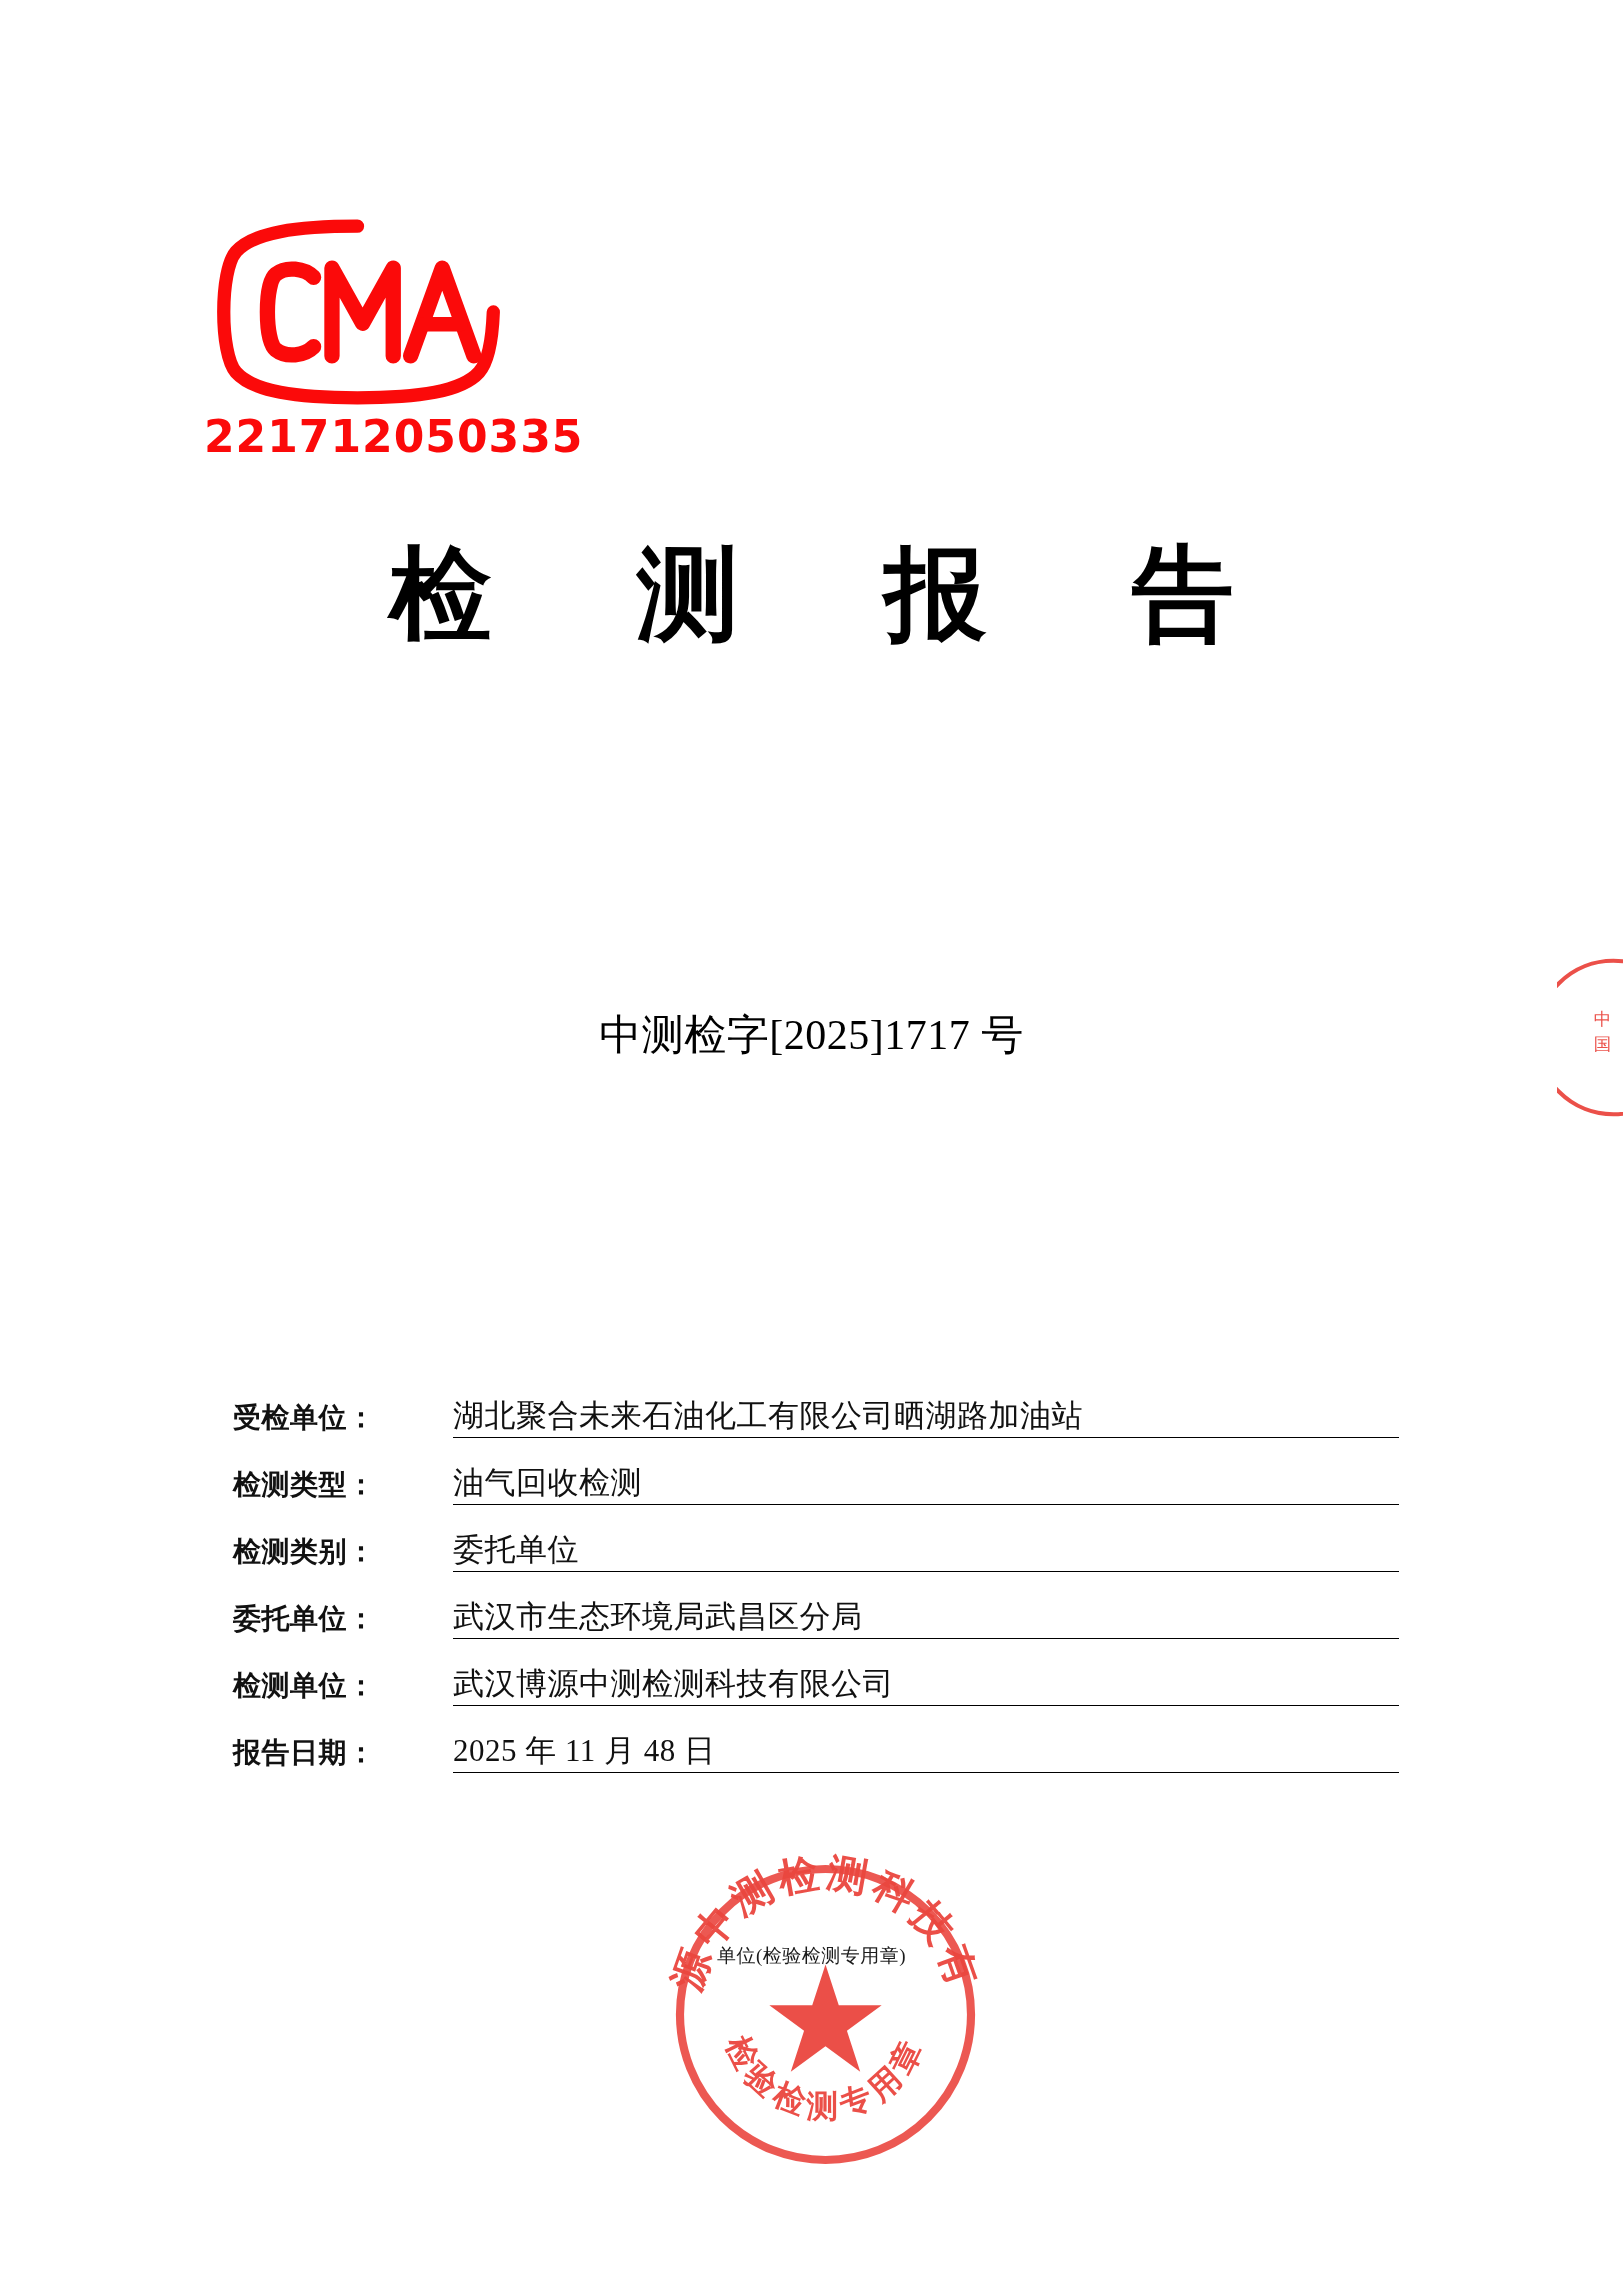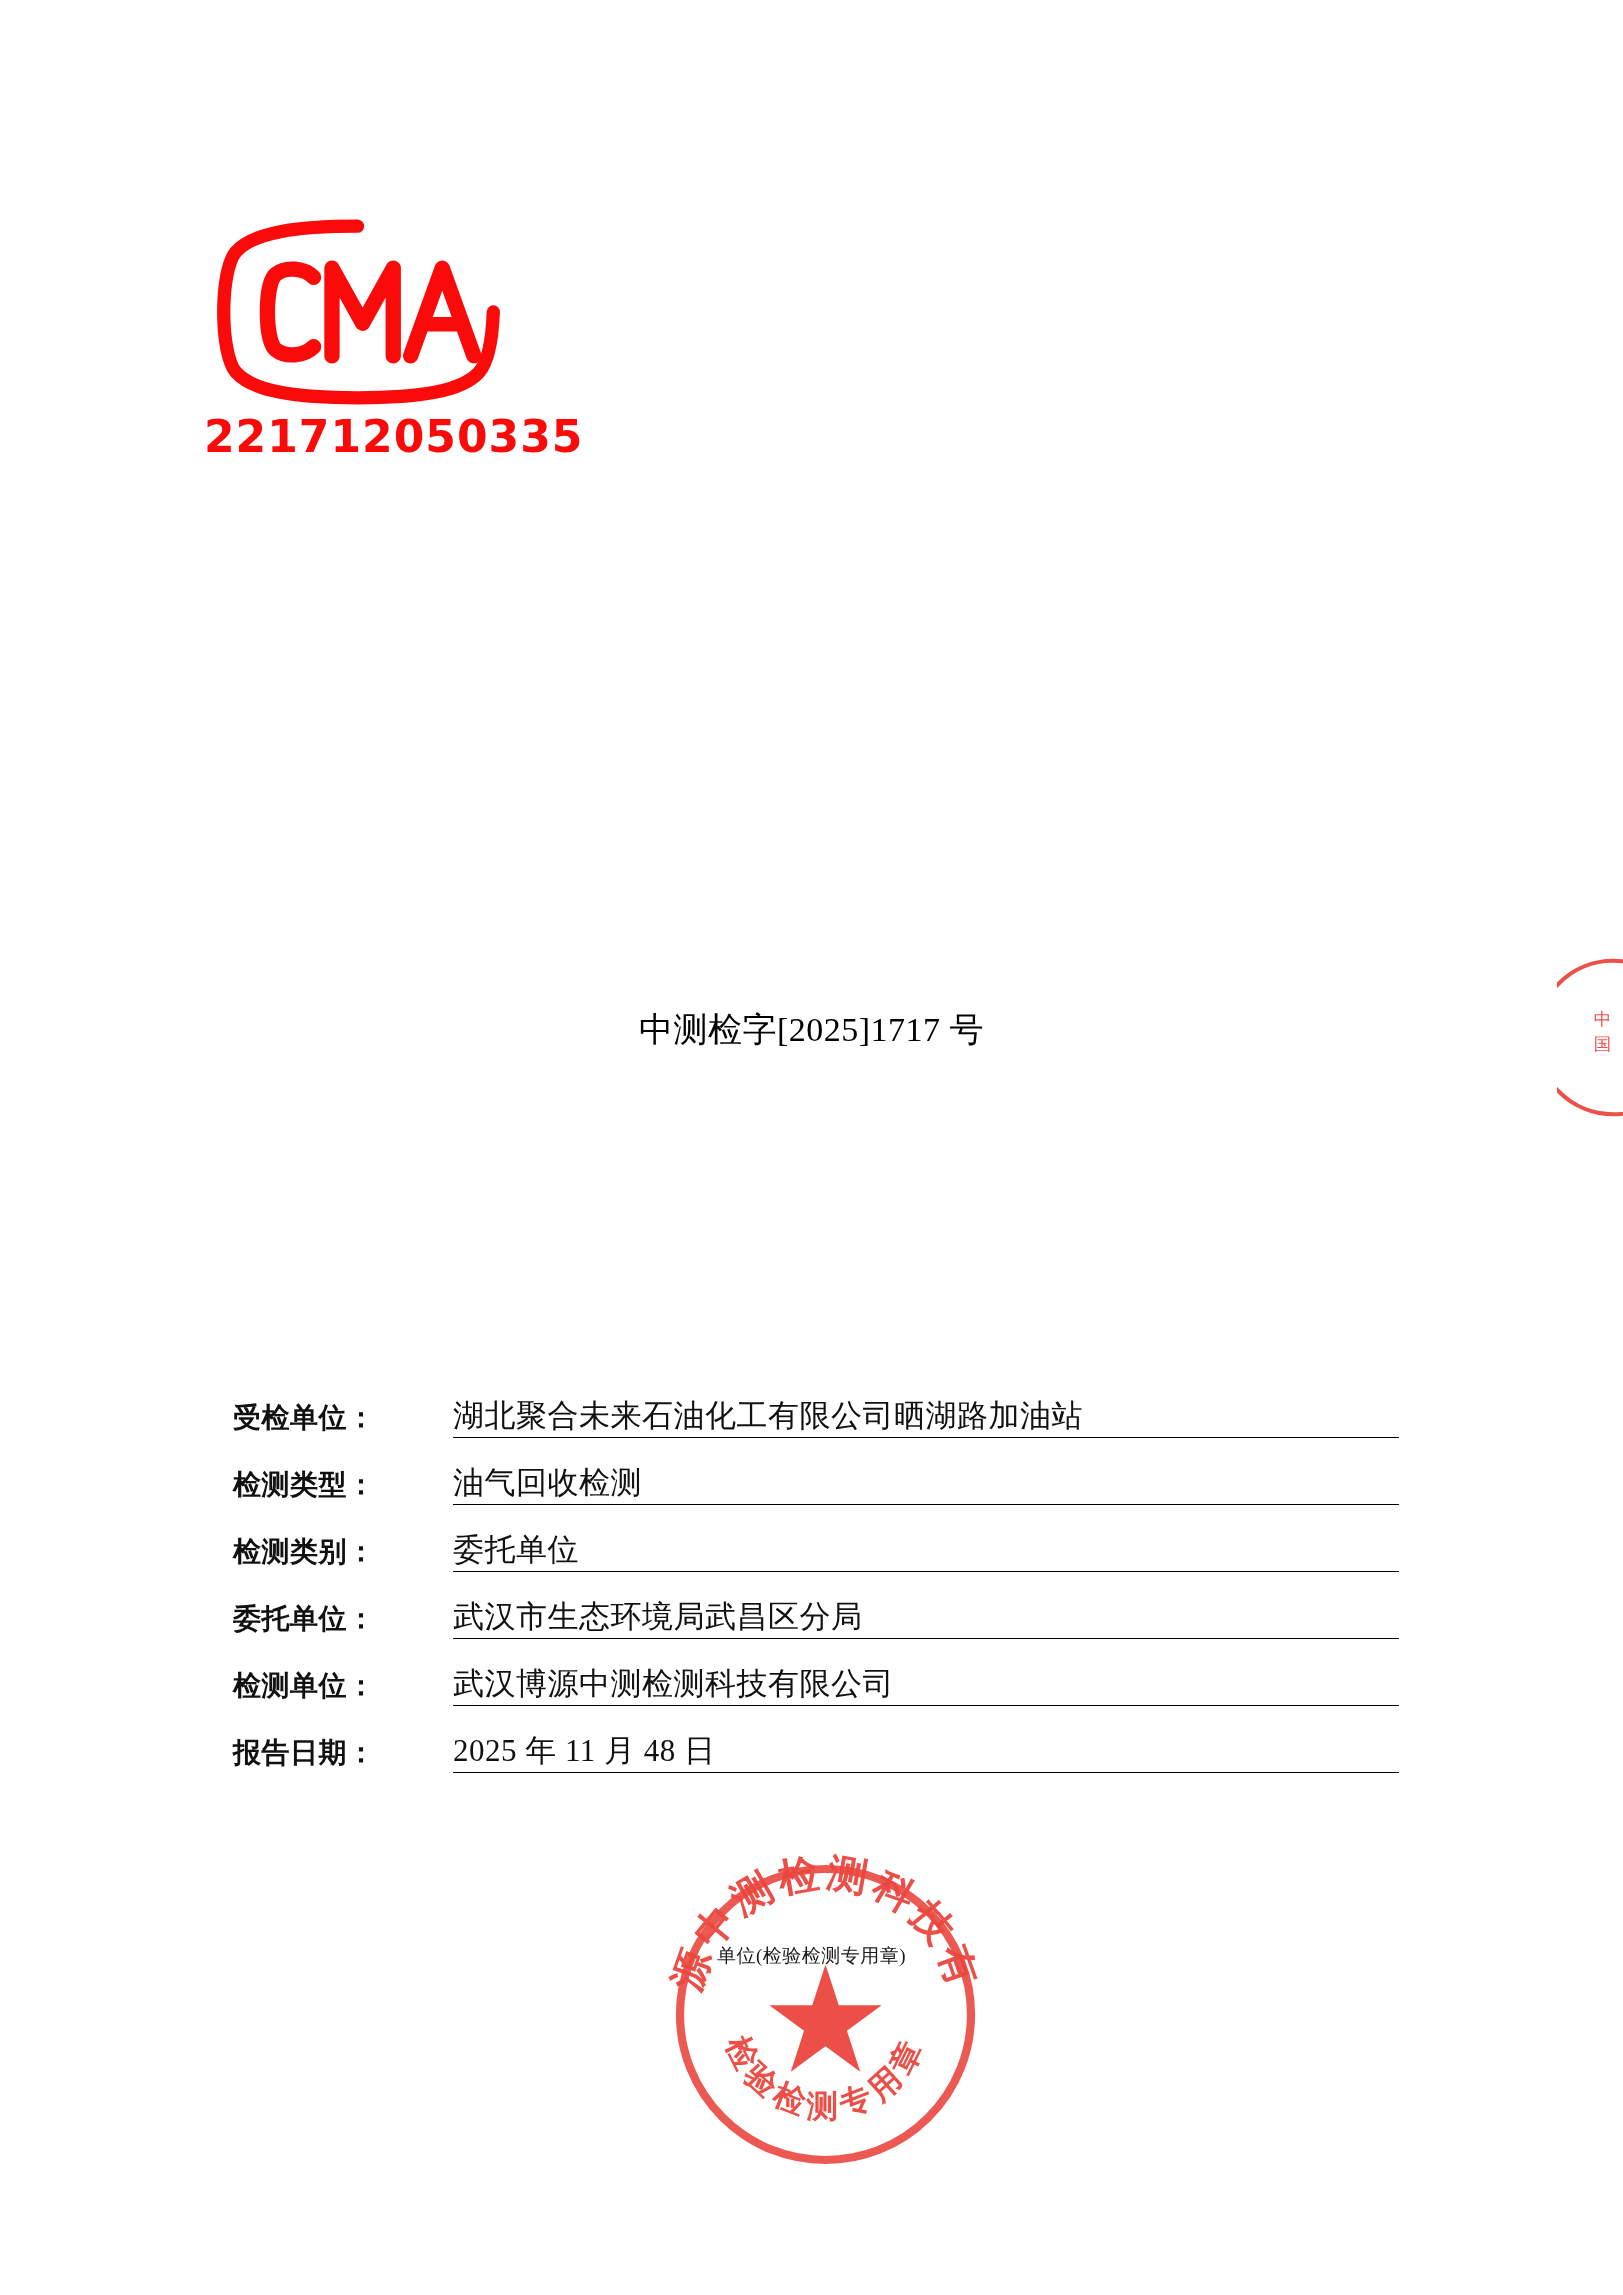--- a/index.html
+++ b/index.html
@@ -58,21 +58,21 @@
     white-space: nowrap;
   }
 
   
   .report-no {
     position: absolute;
     left: 0;
     top: 1007px;
     width: 100%;
     text-align: center;
-    font-size: 34px;
+    font-size: 42px;
     color: #000000;
     letter-spacing: 0.5px;
   }
 
   
   .info-table {
     position: absolute;
     left: 233px;
     top: 1370px;
     width: 1166px;
@@ -153,20 +153,21 @@
                C 160 280, 196 276, 214 258" fill="none" stroke="#fb0a0a" stroke-width="30" stroke-linecap="round"></path>
 
       <path d="M250 276 L250 104 L310 212 L370 104 L370 276" fill="none" stroke="#fb0a0a" stroke-width="30" stroke-linejoin="round" stroke-linecap="round"></path>
 
       <path d="M404 276 L466 104 L528 276" fill="none" stroke="#fb0a0a" stroke-width="30" stroke-linejoin="round" stroke-linecap="round"></path>
       <path d="M430 214 L502 214" fill="none" stroke="#fb0a0a" stroke-width="28" stroke-linecap="round"></path>
     </svg>
     <div class="cma-number">221712050335</div>
   </div>
 
+  <div class="doc-title">检 测 报 告</div>
 
   <div class="report-no">中测检字[2025]1717 号</div>
 
   <svg class="seal-edge" viewBox="0 0 330 330" aria-hidden="true">
     <circle cx="110" cy="165" r="150" fill="none" stroke="#e8322a" stroke-width="8"></circle>
     <text x="72" y="140" font-size="34" fill="#e8322a" font-family="'Liberation Serif', serif">中</text>
     <text x="72" y="190" font-size="34" fill="#e8322a" font-family="'Liberation Serif', serif">国</text>
   </svg>
 
   <table class="info-table">

